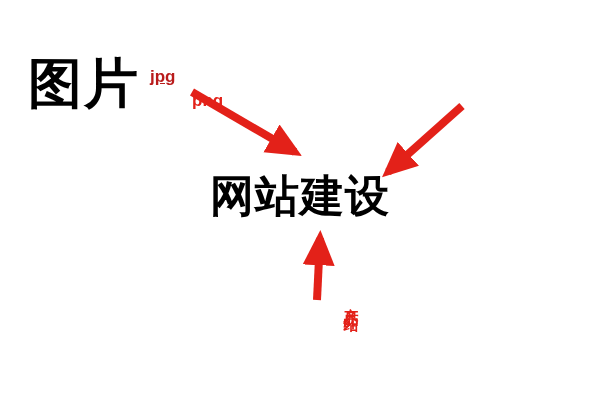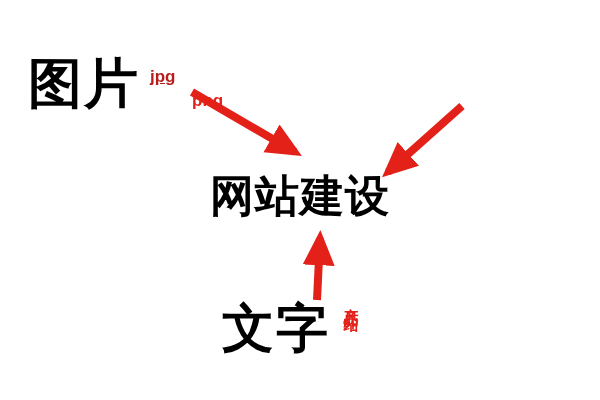--- a/index.html
+++ b/index.html
@@ -92,17 +92,16 @@
 
   <div class="node node-images">图片</div>
 
   <div class="annot annot-jpg" style="color: #b91c1c; text-decoration: underline;">jpg</div>
 
   <div class="annot annot-png" style="color: rgb(227, 33, 25);">png</div>
 
 
   <div class="node node-center">网站建设</div>
 
-  <div class="node node-text">文字</div>
 
   <div class="annot annot-vertical" style="color: rgb(227, 33, 25);">产品介绍</div>
 
 </div>
 
 </body></html>

